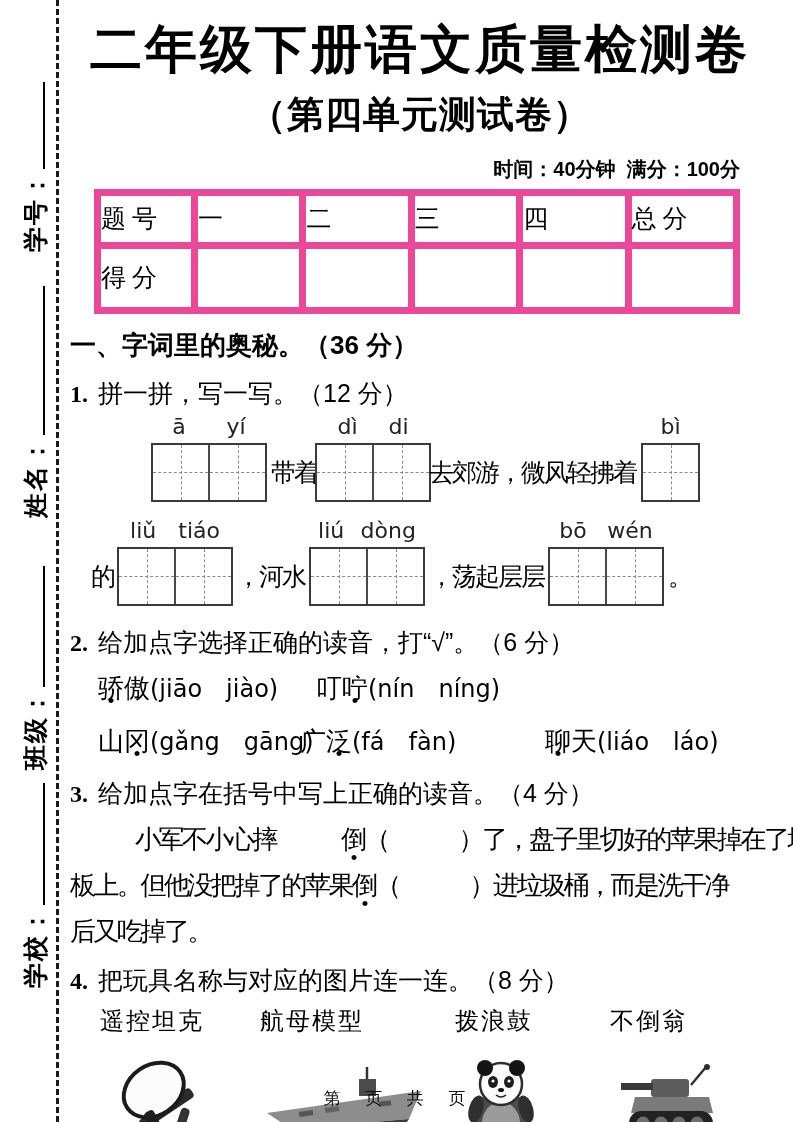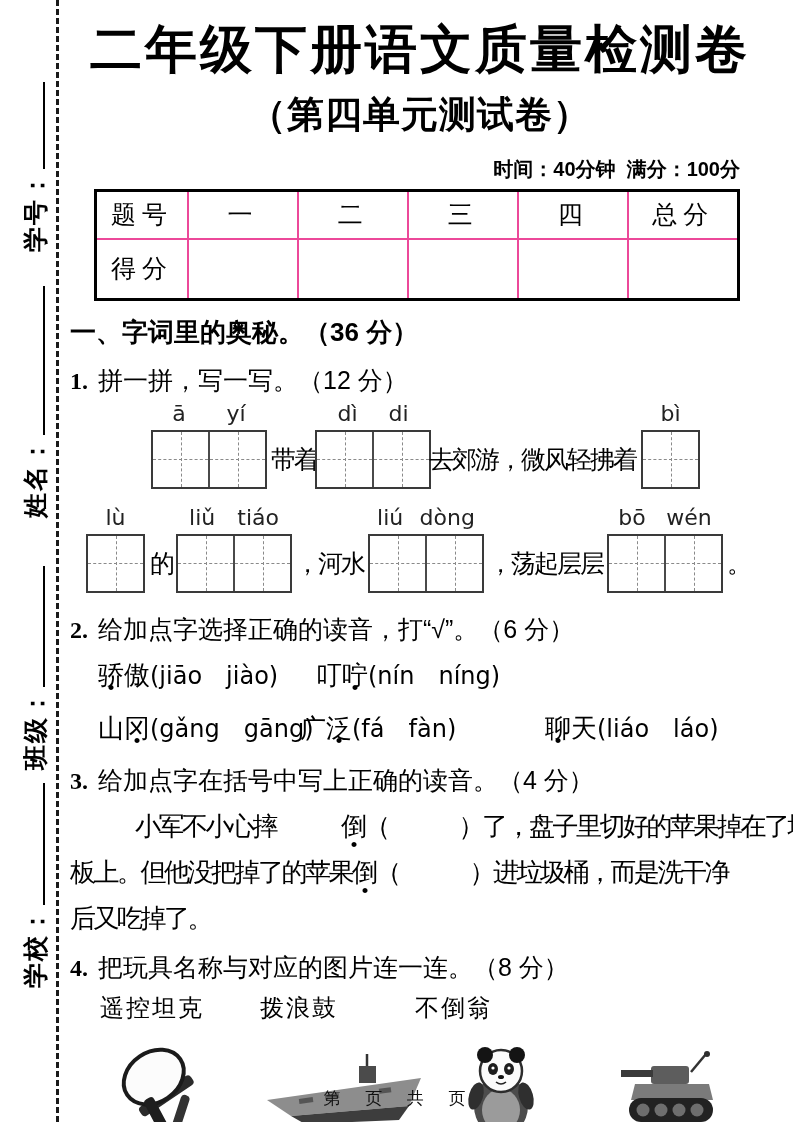--- a/index.html
+++ b/index.html
@@ -35,21 +35,21 @@
   .meta {
     margin-top:16px; text-align:right; padding-right:30px;
     font-size:20px; font-weight:600; white-space:pre;
   }
   
   table.score {
     border-collapse:collapse; table-layout:fixed;
     margin:6px 0 0 24px; width:646px;
   }
   table.score td {
-    border:2px solid #ec4899; text-align:center; font-size:25px;
+    border:7px solid #ec4899; font-size:25px;
     padding:0;
   }
   table.score { border:3px solid #000; }
   table.score tr.hdr td { height:46px; letter-spacing:6px; }
   table.score tr.scr td { height:58px; letter-spacing:6px; }
   
   .sec-heading { margin-top:14px; font-size:26px; font-weight:bold; }
   .q-title { margin-top:14px; font-size:25px; display:flex; align-items:baseline; }
   .q-num { font-family:"Liberation Serif", serif; font-weight:bold; font-size:24px; margin-right:10px; }
   
@@ -187,28 +187,20 @@
         <div class="pinyin">
           <span>bì</span>
         </div>
         <div class="tzg">
           <div class="cell"></div>
         </div>
       </div>
     </div>
 
     <div class="fill-row row2">
-      <div class="pbox" style="width:59px;">
-        <div class="pinyin">
-          <span>lù</span>
-        </div>
-        <div class="tzg">
-          <div class="cell"></div>
-        </div>
-      </div>
       <div class="fill-text">的</div>
       <div class="pbox" style="width:112px;">
         <div class="pinyin">
           <span>liǔ</span>
           <span>tiáo</span>
         </div>
         <div class="tzg">
           <div class="cell"></div>
           <div class="cell"></div>
         </div>
@@ -277,20 +269,21 @@
         <span>后又吃掉了。</span>
       </div>
     </div>
 
     <div class="q-title" style="margin-top:10px;">
       <span class="q-num">4.</span>
       <span>把玩具名称与对应的图片连一连。（8 分）</span>
     </div>
     <div class="toy-names">
       <span class="toy-name tn1">遥控坦克</span>
+      <span class="toy-name tn2">航母模型</span>
       <span class="toy-name tn3">拨浪鼓</span>
       <span class="toy-name">不倒翁</span>
     </div>
     <div class="toy-images">
       <div class="toy-img ti1">
         <svg width="140" height="100" viewBox="0 0 140 100">
           <g transform="rotate(-34 55 40)">
             <rect x="26" y="50" width="62" height="11" rx="4" fill="#2b2b2b"></rect>
             <ellipse cx="57" cy="33" rx="32" ry="25" fill="#fcfcfc" stroke="#1b1b1b" stroke-width="4"></ellipse>
           </g>

